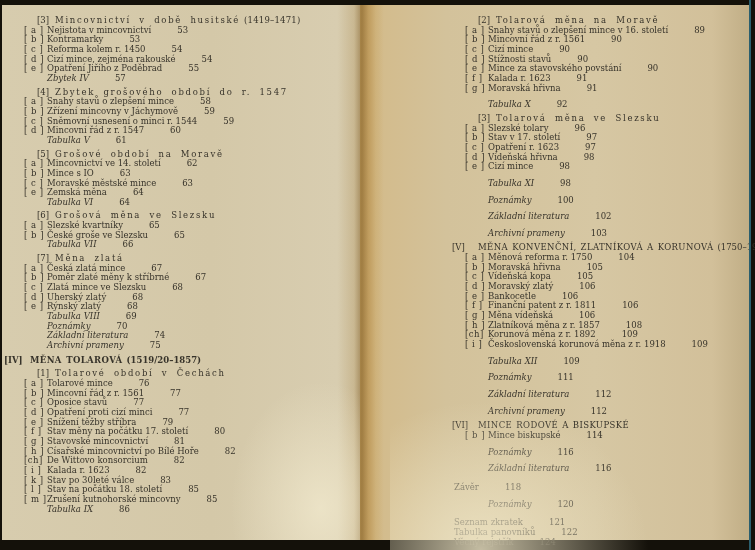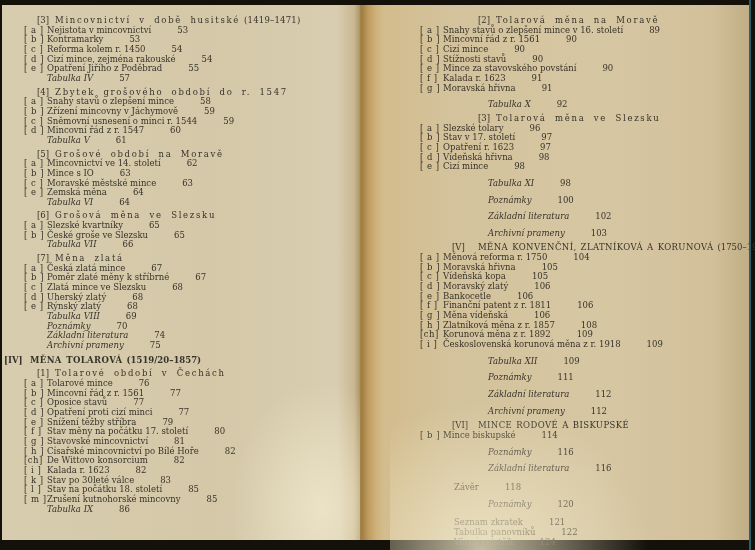--- a/index.html
+++ b/index.html
@@ -45,21 +45,21 @@
   
   .content{padding-top:7px;}
   .line{font-size:8.5px;line-height:9.65px;white-space:nowrap;}
   .pg{margin-left:26px;}
   
   #left-page .item{padding-left:22px;}
   #left-page .note{padding-left:45px;}
   #left-page .section{padding-left:35px;margin-top:4px;}
   #left-page .part{padding-left:2px;margin-top:5px;font-weight:bold;}
   
-  #right-page .item{padding-left:60px;}
+  #right-page .item{padding-left:105px;}
   #right-page .note{padding-left:128px;margin-top:7px;}
   #right-page .section{padding-left:118px;margin-top:4px;}
   #right-page .part{padding-left:92px;margin-top:5px;}
   #right-page .plain{padding-left:94px;}
   .gap{margin-top:9px;}
   
   .ilbl{display:inline-block;width:23px;letter-spacing:0.5px;}
   .plbl{display:inline-block;width:26px;}
   .slbl{margin-right:6px;}
   .stitle{letter-spacing:1.7px;word-spacing:4px;}
@@ -73,21 +73,21 @@
 
 <div id="scan">
   <div class="page" id="left-page">
     <div class="content" id="left-content">
         <div class="line section"><span class="slbl">[3]</span><span class="stitle">Mincovnictví v době husitské</span><span class="syear">(1419–1471)</span></div>
         <div class="line item"><span class="ilbl">[ a ]</span><span class="itxt">Nejistota v mincovnictví</span><span class="pg">53</span></div>
         <div class="line item"><span class="ilbl">[ b ]</span><span class="itxt">Kontramarky</span><span class="pg">53</span></div>
         <div class="line item"><span class="ilbl">[ c ]</span><span class="itxt">Reforma kolem r. 1450</span><span class="pg">54</span></div>
         <div class="line item"><span class="ilbl">[ d ]</span><span class="itxt">Cizí mince, zejména rakouské</span><span class="pg">54</span></div>
         <div class="line item"><span class="ilbl">[ e ]</span><span class="itxt">Opatření Jiřího z Poděbrad</span><span class="pg">55</span></div>
-        <div class="line note"><span class="ntxt">Tabulka IV</span><span class="pg">57</span></div>
+        <div class="line note"><span class="ntxt">Zbytek IV</span><span class="pg">57</span></div>
         <div class="line section"><span class="slbl">[4]</span><span class="stitle">Zbytek grošového období do r. 1547</span></div>
         <div class="line item"><span class="ilbl">[ a ]</span><span class="itxt">Snahy stavů o zlepšení mince</span><span class="pg">58</span></div>
         <div class="line item"><span class="ilbl">[ b ]</span><span class="itxt">Zřízení mincovny v Jáchymově</span><span class="pg">59</span></div>
         <div class="line item"><span class="ilbl">[ c ]</span><span class="itxt">Sněmovní usnesení o minci r. 1544</span><span class="pg">59</span></div>
         <div class="line item"><span class="ilbl">[ d ]</span><span class="itxt">Mincovní řád z r. 1547</span><span class="pg">60</span></div>
         <div class="line note"><span class="ntxt">Tabulka V</span><span class="pg">61</span></div>
         <div class="line section"><span class="slbl">[5]</span><span class="stitle">Grošové období na Moravě</span></div>
         <div class="line item"><span class="ilbl">[ a ]</span><span class="itxt">Mincovnictví ve 14. století</span><span class="pg">62</span></div>
         <div class="line item"><span class="ilbl">[ b ]</span><span class="itxt">Mince s IO</span><span class="pg">63</span></div>
         <div class="line item"><span class="ilbl">[ c ]</span><span class="itxt">Moravské městské mince</span><span class="pg">63</span></div>

